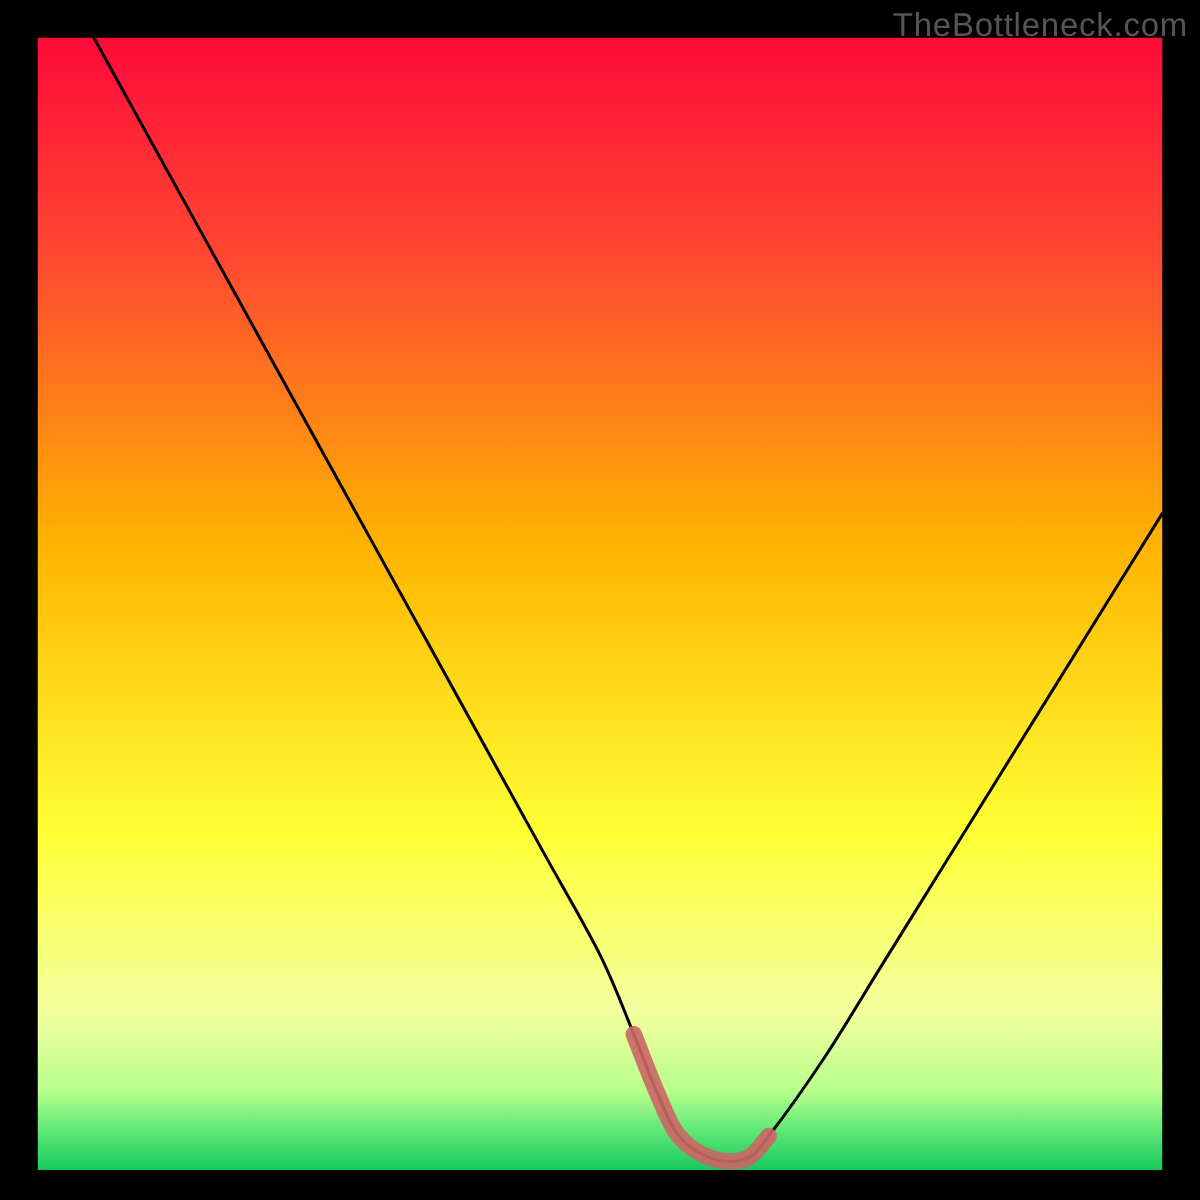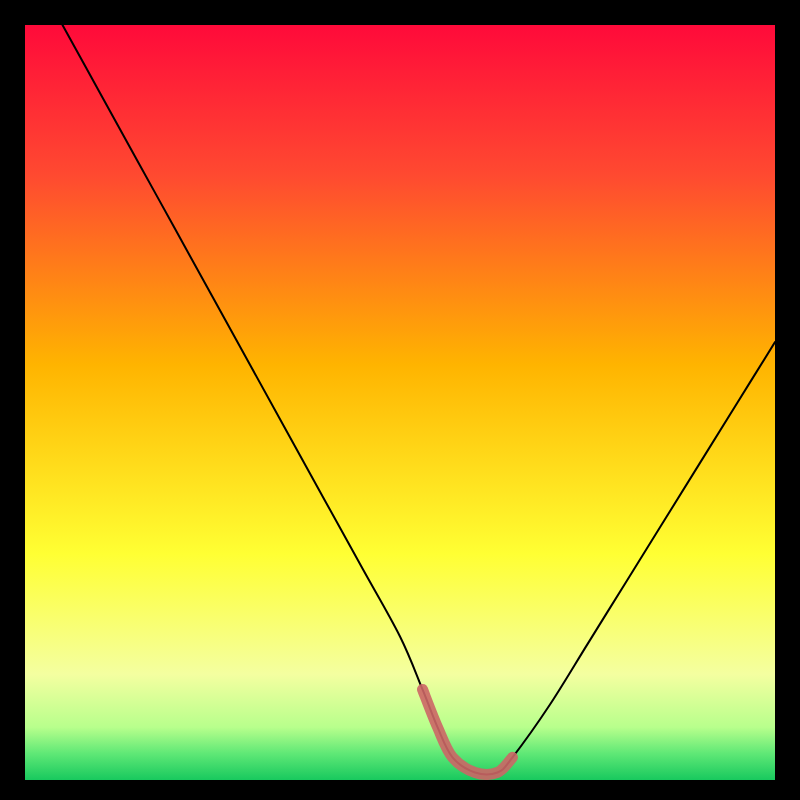--- a/index.html
+++ b/index.html
@@ -32,20 +32,21 @@
     top: 25px;
     width: 750px;
     height: 755px;
     display: block;
   }
 </style>
 </head>
 <body>
 
 <div class="frame">
+  <div class="watermark">TheBottleneck.com</div>
 
   <svg class="chart" viewBox="0 0 750 755" preserveAspectRatio="none">
     <defs>
       <linearGradient id="bg-grad" x1="0" y1="0" x2="0" y2="1">
           <stop offset="0%" stop-color="#ff0a3a"></stop>
           <stop offset="20%" stop-color="#ff4a30"></stop>
           <stop offset="45%" stop-color="#ffb400"></stop>
           <stop offset="70%" stop-color="#ffff33"></stop>
           <stop offset="86%" stop-color="#f4ffa0"></stop>
           <stop offset="93%" stop-color="#b8ff8c"></stop>

